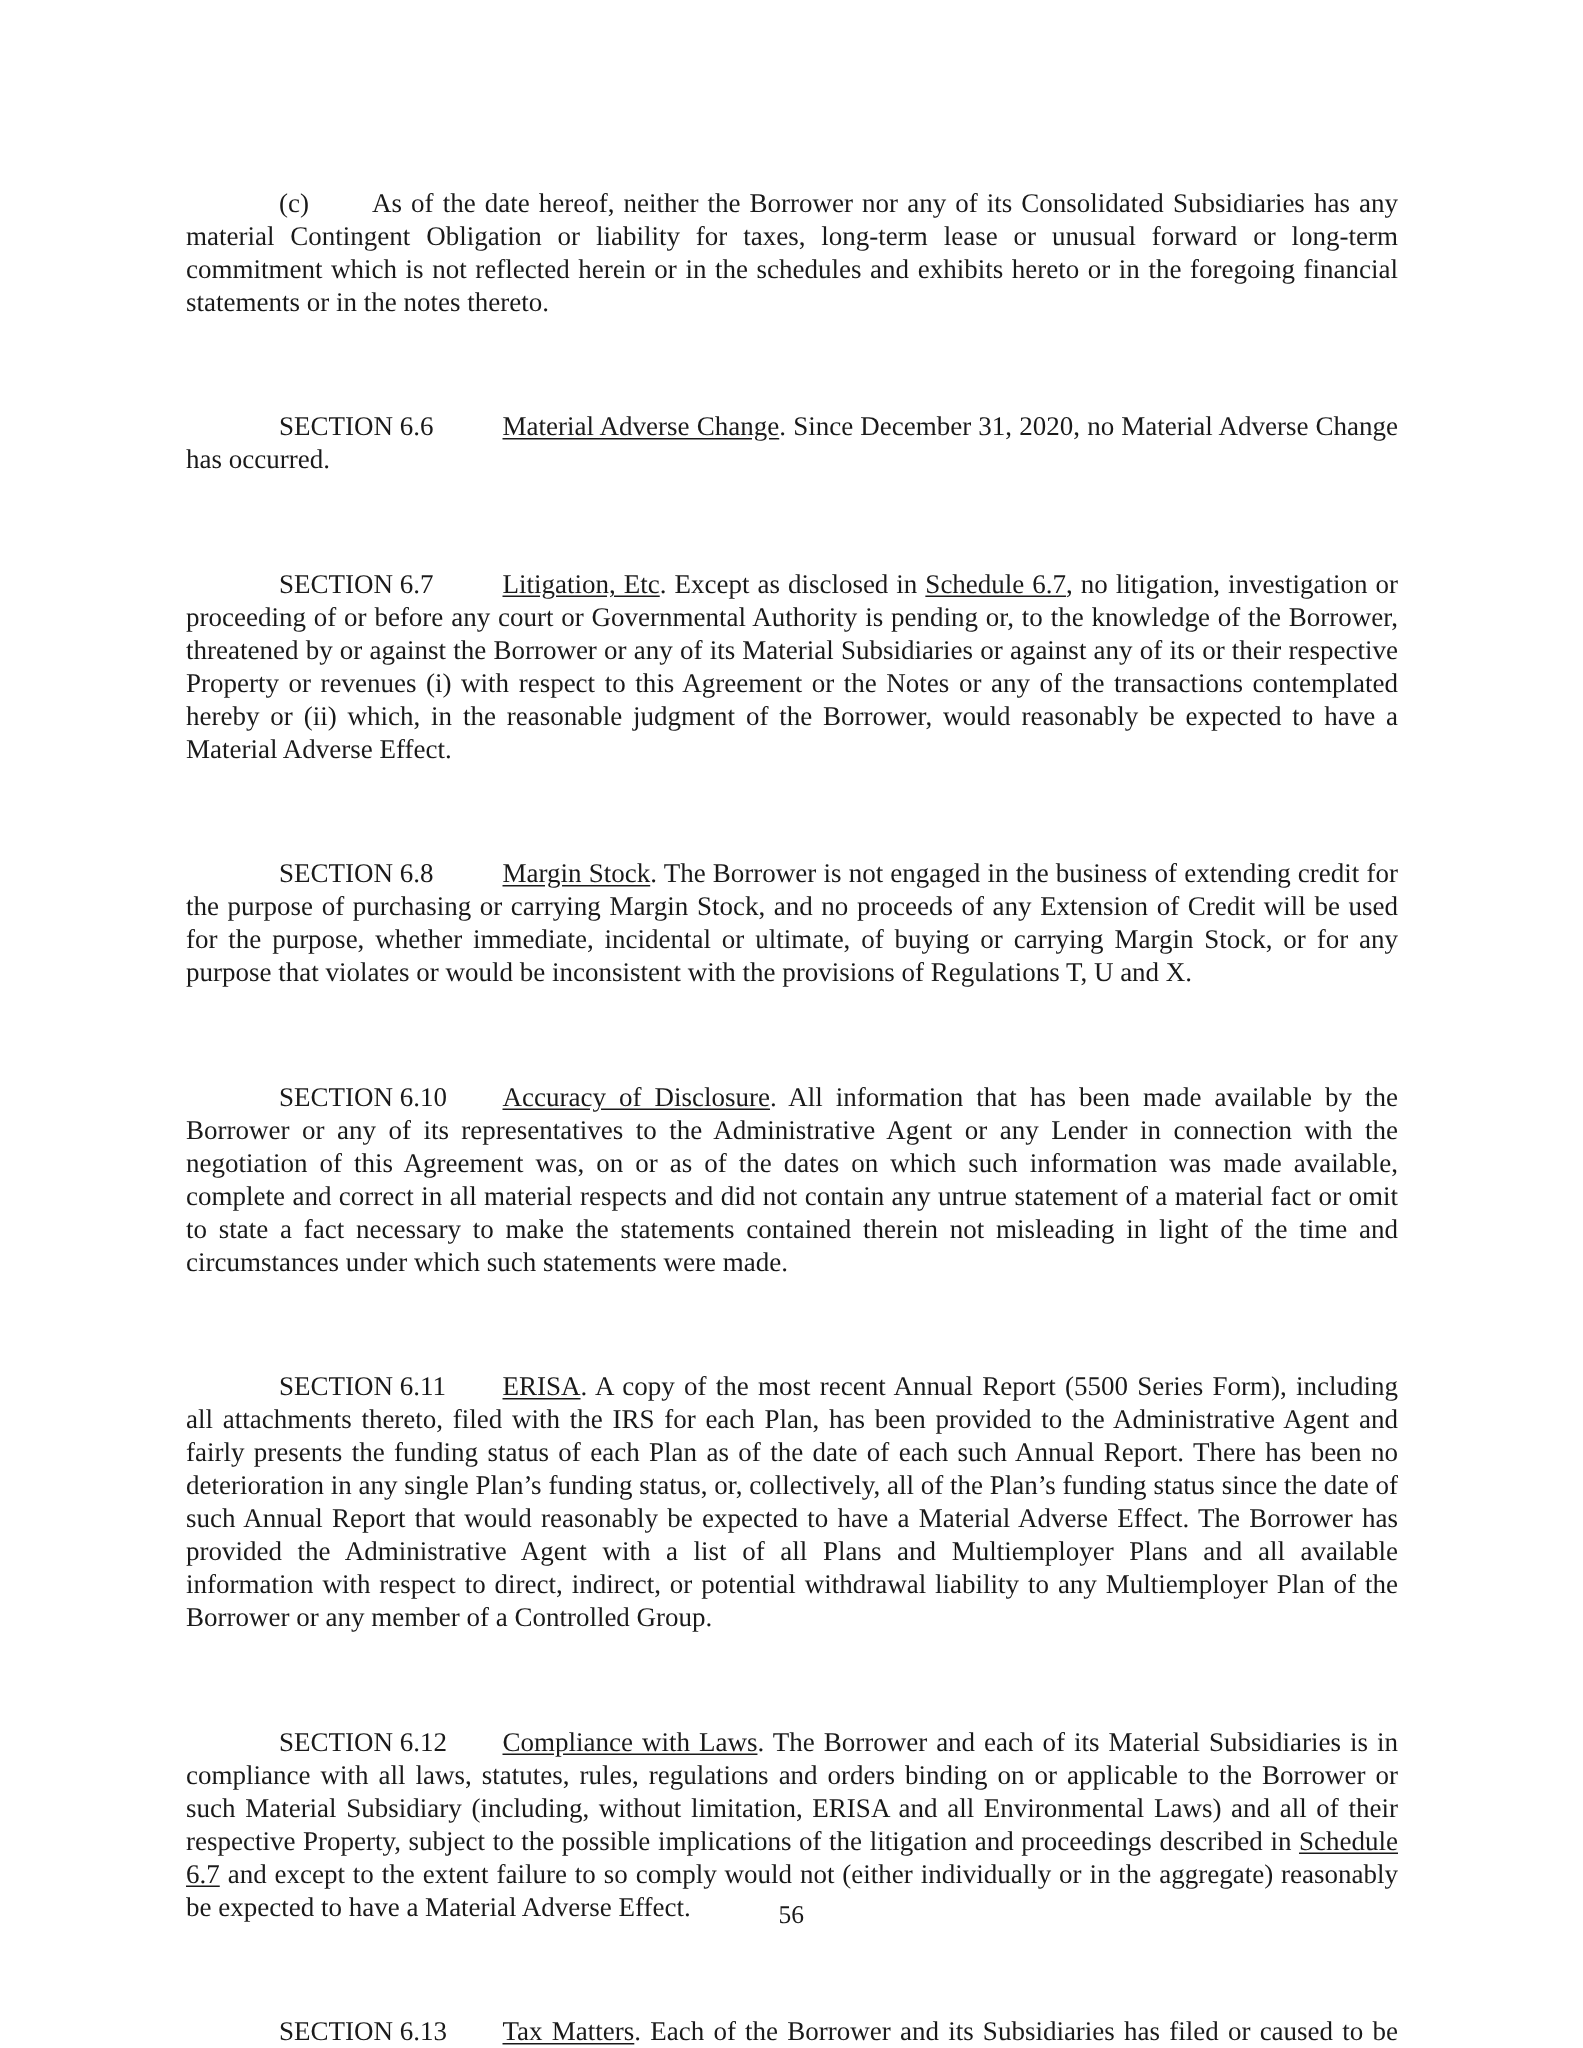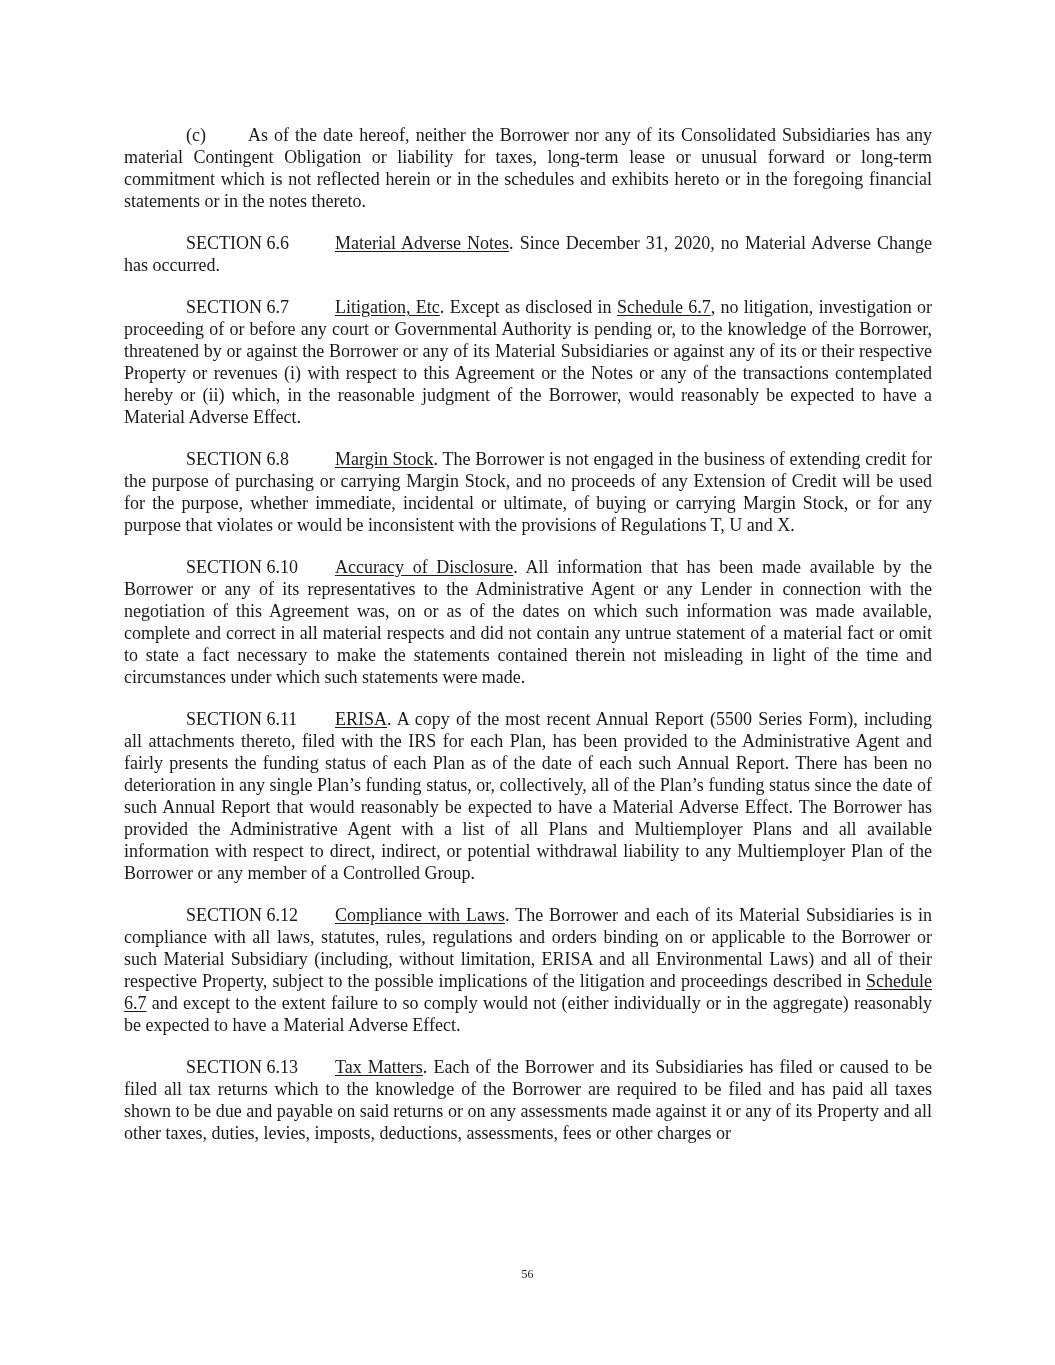--- a/index.html
+++ b/index.html
@@ -3,36 +3,36 @@
   <meta charset="utf-8">
   <style>
     html, body { margin: 0; padding: 0; background: #ffffff; }
     body { width: 1055px; height: 1365px; position: relative; overflow: hidden; }
     .page {
       position: absolute; left: 124px; top: 124px; width: 808px;
       font-family: "Liberation Serif", serif;
       font-size: 18px; line-height: 22px; color: #1a1a1a;
     }
     .para { margin: 0 0 20px 0; text-align: justify; text-indent: 62px; }
-    .sec-num { display: inline-block; width: 149px; text-indent: 0; }
+    .sec-num { display: inline-block; width: 149px; text-indent: 0; margin-top: 41px; }
     .sub-label { display: inline-block; width: 62px; text-indent: 0; }
     .u { text-decoration: underline; text-underline-offset: 2px; }
     .page-number {
       position: absolute; top: 1267px; left: 0; width: 1055px; text-align: center;
-      font-family: "Liberation Serif", serif; font-size: 12px; color: #1a1a1a;
+      font-family: "Liberation Serif", serif; font-size: 17px; color: #1a1a1a;
     }
   </style>
 </head>
 <body>
 
 <div class="page">
 
   <p class="para"><span class="sub-label">(c)</span><span>As of the date hereof, neither the Borrower nor any of its Consolidated Subsidiaries has any material Contingent Obligation or liability for taxes, long-term lease or unusual forward or long-term commitment which is not reflected herein or in the schedules and exhibits hereto or in the foregoing financial statements or in the notes thereto.</span></p>
 
-  <p class="para"><span class="sec-num">SECTION 6.6</span><span class="u">Material Adverse Notes</span><span>.  Since December 31, 2020, no Material Adverse Change has occurred.</span></p>
+  <p class="para"><span class="sec-num">SECTION 6.6</span><span class="u">Material Adverse Change</span><span>.  Since December 31, 2020, no Material Adverse Change has occurred.</span></p>
 
   <p class="para"><span class="sec-num">SECTION 6.7</span><span class="u">Litigation, Etc</span><span>.  Except as disclosed in </span><span class="u">Schedule 6.7</span><span>, no litigation, investigation or proceeding of or before any court or Governmental Authority is pending or, to the knowledge of the Borrower, threatened by or against the Borrower or any of its Material Subsidiaries or against any of its or their respective Property or revenues (i) with respect to this Agreement or the Notes or any of the transactions contemplated hereby or (ii) which, in the reasonable judgment of the Borrower, would reasonably be expected to have a Material Adverse Effect.</span></p>
 
   <p class="para"><span class="sec-num">SECTION 6.8</span><span class="u">Margin Stock</span><span>.  The Borrower is not engaged in the business of extending credit for the purpose of purchasing or carrying Margin Stock, and no proceeds of any Extension of Credit will be used for the purpose, whether immediate, incidental or ultimate, of buying or carrying Margin Stock, or for any purpose that violates or would be inconsistent with the provisions of Regulations T, U and X.</span></p>
 
 
   <p class="para"><span class="sec-num">SECTION 6.10</span><span class="u">Accuracy of Disclosure</span><span>.  All information that has been made available by the Borrower or any of its representatives to the Administrative Agent or any Lender in connection with the negotiation of this Agreement was, on or as of the dates on which such information was made available, complete and correct in all material respects and did not contain any untrue statement of a material fact or omit to state a fact necessary to make the statements contained therein not misleading in light of the time and circumstances under which such statements were made.</span></p>
 
   <p class="para"><span class="sec-num">SECTION 6.11</span><span class="u">ERISA</span><span>.  A copy of the most recent Annual Report (5500 Series Form), including all attachments thereto, filed with the IRS for each Plan, has been provided to the Administrative Agent and fairly presents the funding status of each Plan as of the date of each such Annual Report. There has been no deterioration in any single Plan’s funding status, or, collectively, all of the Plan’s funding status since the date of such Annual Report that would reasonably be expected to have a Material Adverse Effect. The Borrower has provided the Administrative Agent with a list of all Plans and Multiemployer Plans and all available information with respect to direct, indirect, or potential withdrawal liability to any Multiemployer Plan of the Borrower or any member of a Controlled Group.</span></p>
 

